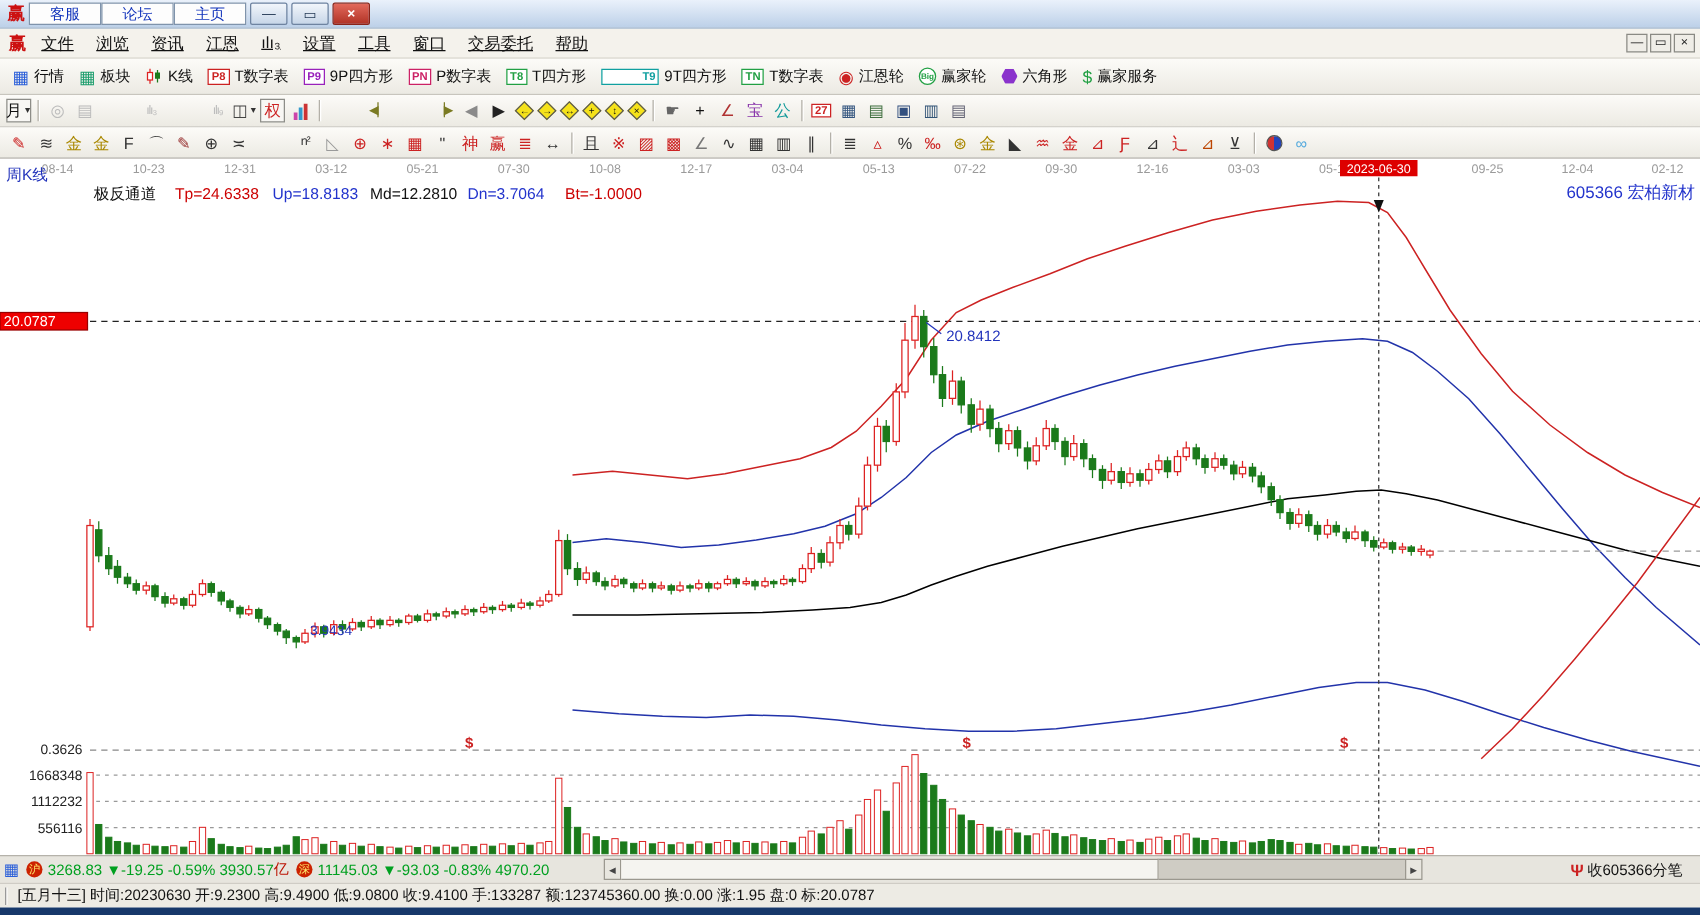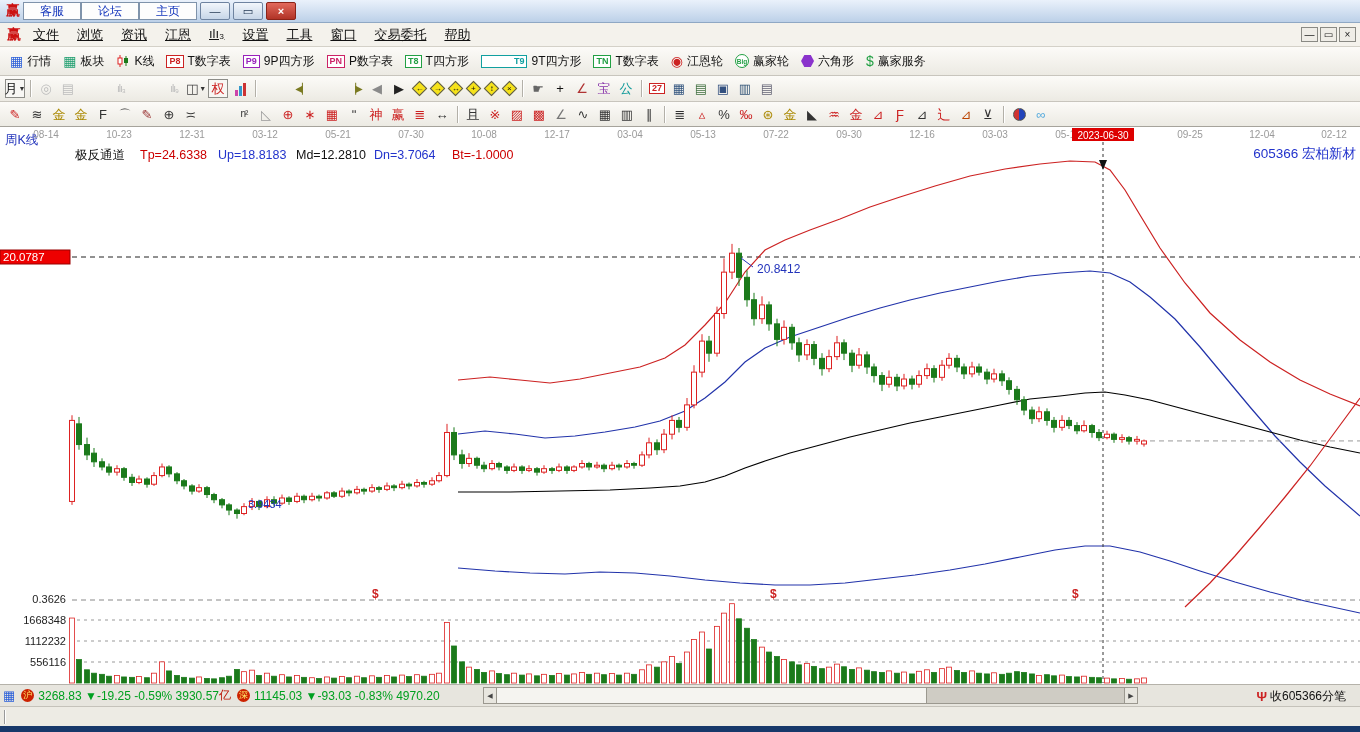--- a/index.html
+++ b/index.html
@@ -810,16 +810,17 @@
       <div class="sb-btn">▶</div>
     </div>
     <div class="stream">
       <span class="ant">Ψ</span>
       <span>收605366分笔</span>
     </div>
   </div>
 
   <div class="statusbar">
     <span class="sb-div"></span>
+    <span>[五月十三] 时间:20230630 开:9.2300 高:9.4900 低:9.0800 收:9.4100 手:133287 额:123745360.00 换:0.00 涨:1.95 盘:0 标:20.0787</span>
   </div>
 
   <div class="bottomstrip"></div>
 </div>
 
 </body></html>

